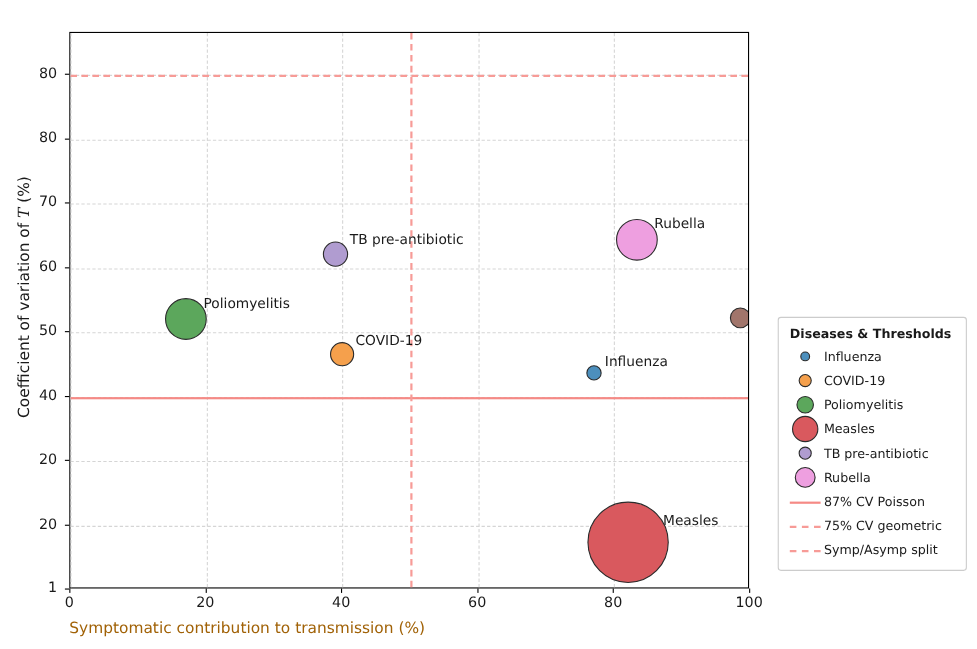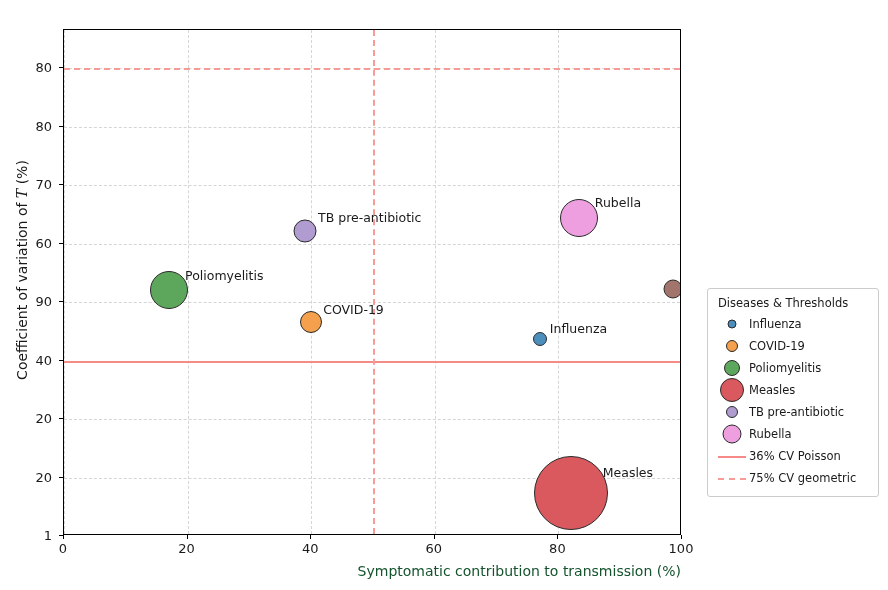--- a/index.html
+++ b/index.html
@@ -126,23 +126,23 @@
     font-size: 13px;
     color: #1a1a1a;
     white-space: nowrap;
   }
 
   #xlabel {
     position: absolute;
     left: 63px;
     top: 563px;
     width: 618px;
-    text-align: right;
+    text-align: left;
     font-size: 14px;
-    color: #14532d;
+    color: #a16207;
     white-space: nowrap;
   }
   #ylabel {
     position: absolute;
     left: -238px;
     top: 262px;
     width: 520px;
     text-align: center;
     font-size: 14px;
     color: #1a1a1a;
@@ -204,20 +204,21 @@
     border-radius: 3px;
     background: #ffffff;
     padding: 6px 7px 7px 7px;
     box-sizing: border-box;
     z-index: 10;
   }
   #legend-title {
     font-size: 11.5px;
     color: #1a1a1a;
     padding: 1px 0 3px 3px;
+    font-weight: bold;
   }
   .legend-row {
     display: flex;
     align-items: center;
     height: 22px;
   }
   .legend-marker-cell {
     width: 34px;
     min-width: 34px;
     height: 22px;
@@ -303,21 +304,21 @@
       <div class="ticklabel-x" style="left: 681px;">100</div>
       <div class="tick-y" style="top: 535px;"></div>
       <div class="ticklabel-y" style="top: 535px;">1</div>
       <div class="tick-y" style="top: 476.503px;"></div>
       <div class="ticklabel-y" style="top: 476.503px;">20</div>
       <div class="tick-y" style="top: 418.006px;"></div>
       <div class="ticklabel-y" style="top: 418.006px;">20</div>
       <div class="tick-y" style="top: 359.509px;"></div>
       <div class="ticklabel-y" style="top: 359.509px;">40</div>
       <div class="tick-y" style="top: 301.012px;"></div>
-      <div class="ticklabel-y" style="top: 301.012px;">90</div>
+      <div class="ticklabel-y" style="top: 301.012px;">50</div>
       <div class="tick-y" style="top: 242.514px;"></div>
       <div class="ticklabel-y" style="top: 242.514px;">60</div>
       <div class="tick-y" style="top: 184.017px;"></div>
       <div class="ticklabel-y" style="top: 184.017px;">70</div>
       <div class="tick-y" style="top: 125.52px;"></div>
       <div class="ticklabel-y" style="top: 125.52px;">80</div>
       <div class="tick-y" style="top: 67.0231px;"></div>
       <div class="ticklabel-y" style="top: 67.0231px;">80</div>
     </div>
 
@@ -362,24 +363,30 @@
         <div class="legend-row">
           <div class="legend-marker-cell">
             <div class="legend-bubble" style="width: 19px; height: 19px; background: rgb(238, 159, 224);"></div>
           </div>
           <div class="legend-label">Rubella</div>
         </div>
         <div class="legend-row">
           <div class="legend-marker-cell">
             <div class="legend-line ll-solid" style="border-top-color: rgb(245, 138, 134);"></div>
           </div>
-          <div class="legend-label">36% CV Poisson</div>
+          <div class="legend-label">87% CV Poisson</div>
         </div>
         <div class="legend-row">
           <div class="legend-marker-cell">
             <div class="legend-line ll-dashed" style="border-top-color: rgb(247, 155, 151);"></div>
           </div>
           <div class="legend-label">75% CV geometric</div>
+        </div>
+        <div class="legend-row">
+          <div class="legend-marker-cell">
+            <div class="legend-line ll-dashdot" style="border-top-color: rgb(247, 155, 151);"></div>
+          </div>
+          <div class="legend-label">Symp/Asymp split</div>
         </div>
       </div>
   </div>
 
 </div>
 
 </body></html>

